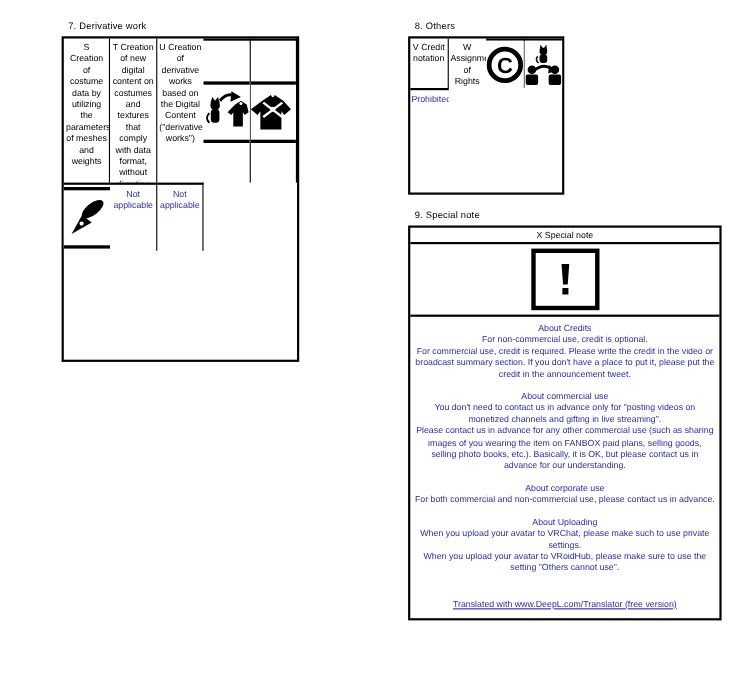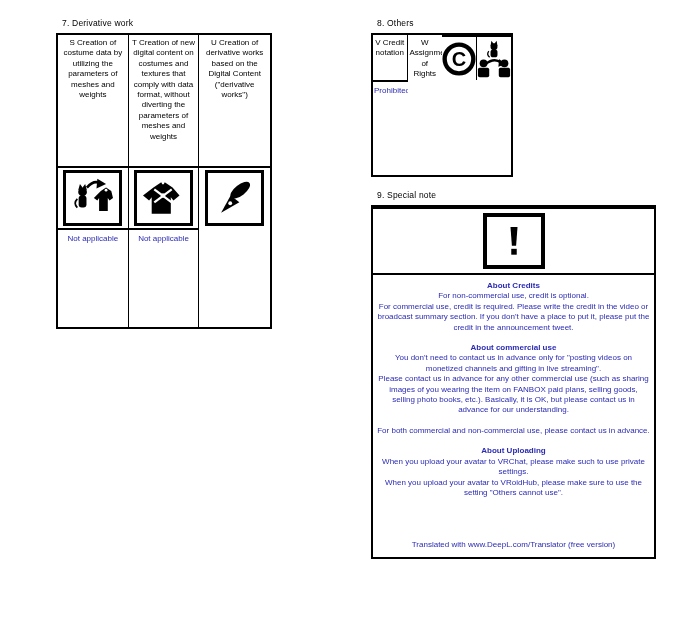--- a/index.html
+++ b/index.html
@@ -25,41 +25,41 @@
   .status-cell{
     font-size:8px;line-height:10.4px;text-align:center;padding:4px 1px 0;
     color:#2b2bb4;white-space:pre-line;
   }
   .ibox{
     width:53px;height:50px;border:3px solid #000;background:#fff;
     display:flex;align-items:center;justify-content:center;flex:0 0 auto;
   }
   
   #sec7{position:absolute;left:24px;top:18px;width:216px;padding-left:32px;}
-  #t7{width:216px;grid-template-columns:1fr 1fr 1fr;grid-template-rows:131px 62px 99px;}
+  #t7{width:216px;grid-template-columns:1fr 1fr 1fr 1fr 1fr;grid-template-rows:131px 62px 99px;}
   
   #sec8{position:absolute;left:371px;top:18px;width:328px;}
   #t8{width:142px;grid-template-columns:1fr 1fr 1fr 1fr;grid-template-rows:45px 61px 34px;}
   #sec9{margin-top:13px;}
   #t9{width:285px;grid-template-columns:1fr;}
   #t9-header{font-size:8px;line-height:11px;text-align:center;padding:1px 0;color:#000;}
   #t9-iconrow{border-top:2px solid #000;display:flex;justify-content:center;padding:4px 0;}
   .xbox{
     width:54px;height:48px;border:4px solid #000;background:#fff;
     display:flex;align-items:center;justify-content:center;
   }
   #t9-body{
     border-top:2px solid #000;padding:6px 4px 6px;text-align:center;
     font-size:8px;line-height:10.4px;color:#2b2bb4;min-height:276px;
   }
   .para{margin:0 0 10px;}
-  .para-title{margin:0;font-weight:bold;}
+  .para-title{margin:0;}
   .para-body{margin:0;white-space:pre-line;}
   .footer-link{
-    display:inline-block;margin-top:32px;color:#2b2bb4;cursor:pointer;
+    display:inline-block;margin-top:13px;color:#2b2bb4;text-decoration:underline;cursor:pointer;
   }
   svg{display:block;}
 </style>
 </head>
 <body>
 
 <div id="sec7">
   <div class="section-heading">7. Derivative work</div>
 
   <div id="t7" class="gtable">
@@ -150,20 +150,21 @@
       </span>
     </div>
 
     <div class="cell last rowline status-cell">Prohibited</div>
   </div>
 
   <div id="sec9">
     <div class="section-heading">9. Special note</div>
 
     <div id="t9" class="gtable">
+      <div id="t9-header">X Special note</div>
 
       <div id="t9-iconrow">
         <span class="xbox">
           <svg width="36" height="36" viewBox="0 0 46 46" aria-hidden="true">
             <g fill="#000">
               <path d="M18.5,5 h9 l-1.8,24 h-5.4 z"></path>
               <rect x="19.5" y="33" width="7" height="7.5"></rect>
             </g>
           </svg>
         </span>
@@ -174,20 +175,21 @@
           <p class="para-title">About Credits</p>
           <p class="para-body">For non-commercial use, credit is optional.
 For commercial use, credit is required. Please write the credit in the video or broadcast summary section. If you don't have a place to put it, please put the credit in the announcement tweet.</p>
         </div>
         <div class="para">
           <p class="para-title">About commercial use</p>
           <p class="para-body">You don't need to contact us in advance only for "posting videos on monetized channels and gifting in live streaming".
 Please contact us in advance for any other commercial use (such as sharing images of you wearing the item on FANBOX paid plans, selling goods, selling photo books, etc.). Basically, it is OK, but please contact us in advance for our understanding.</p>
         </div>
         <div class="para">
+          <p class="para-title">About corporate use</p>
           <p class="para-body">For both commercial and non-commercial use, please contact us in advance.</p>
         </div>
         <div class="para">
           <p class="para-title">About Uploading</p>
           <p class="para-body">When you upload your avatar to VRChat, please make such to use private settings.
 When you upload your avatar to VRoidHub, please make sure to use the setting "Others cannot use".</p>
         </div>
         <span class="footer-link">Translated with www.DeepL.com/Translator (free version)</span>
       </div>
     </div>

